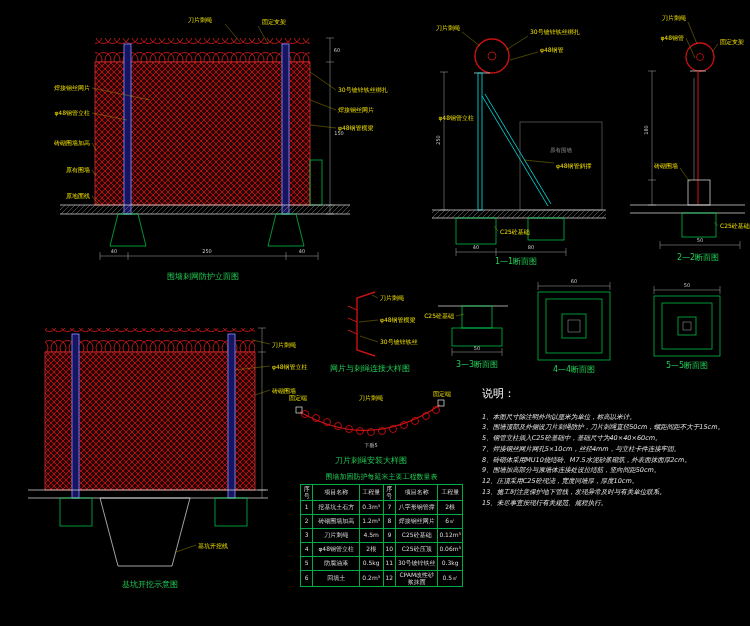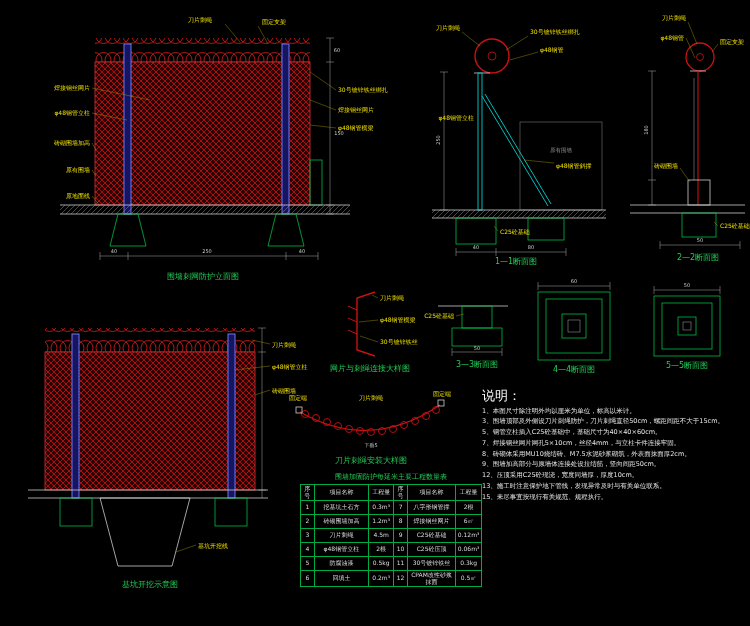--- a/index.html
+++ b/index.html
@@ -14,29 +14,29 @@
   .dim {fill:#cccccc;font-size:5px;text-anchor:middle;}
   .gry {fill:#999999;font-size:5.5px;text-anchor:middle;}
   .ldr {stroke:#b8a800;stroke-width:0.4;fill:none;}
   .wht {stroke:#cccccc;stroke-width:0.8;fill:none;}
   .thin{stroke:#bbbbbb;stroke-width:0.45;fill:none;}
   .grn {stroke:#00bb44;stroke-width:0.8;fill:none;}
   .redl{stroke:#cc1111;fill:none;}
   .cyn {stroke:#00bbbb;stroke-width:1;fill:none;}
   .col {fill:#151560;stroke:#8080ff;stroke-width:0.9;}
 
-  .table-wrap{position:absolute;left:300px;top:472px;width:182px;}
+  .table-wrap{position:absolute;left:300px;top:472px;width:163px;}
   .table-title{color:#22cc55;font-size:7px;text-align:center;margin-bottom:2px;}
   .qty-table{border-collapse:collapse;width:100%;}
   .qty-table td{border:0.7px solid #00aa44;color:#dddddd;font-size:6px;
                 padding:1px 1px;text-align:center;height:11px;line-height:1.1;}
   .notes{position:absolute;left:482px;top:386px;width:264px;color:#e6e6e6;
          font-size:6.5px;line-height:1.5;}
-  .notes .ntitle{color:#ffffff;font-size:13px;margin-bottom:1px;}
-  .notes .line{margin-bottom:1px;}
+  .notes .ntitle{color:#ffffff;font-size:11px;margin-bottom:10px;}
+  .notes .line{margin-bottom:1px;font-style:italic;}
 </style>
 </head>
 <body>
 
 <div class="canvas">
 <svg width="750" height="626" viewBox="0 0 750 626">
   <defs>
     <pattern id="redhatch" width="6" height="6" patternUnits="userSpaceOnUse">
       <rect width="6" height="6" fill="#2a0404"></rect>
       <path d="M0,0 L6,6 M6,0 L0,6" stroke="#bb1111" stroke-width="0.9"></path>

